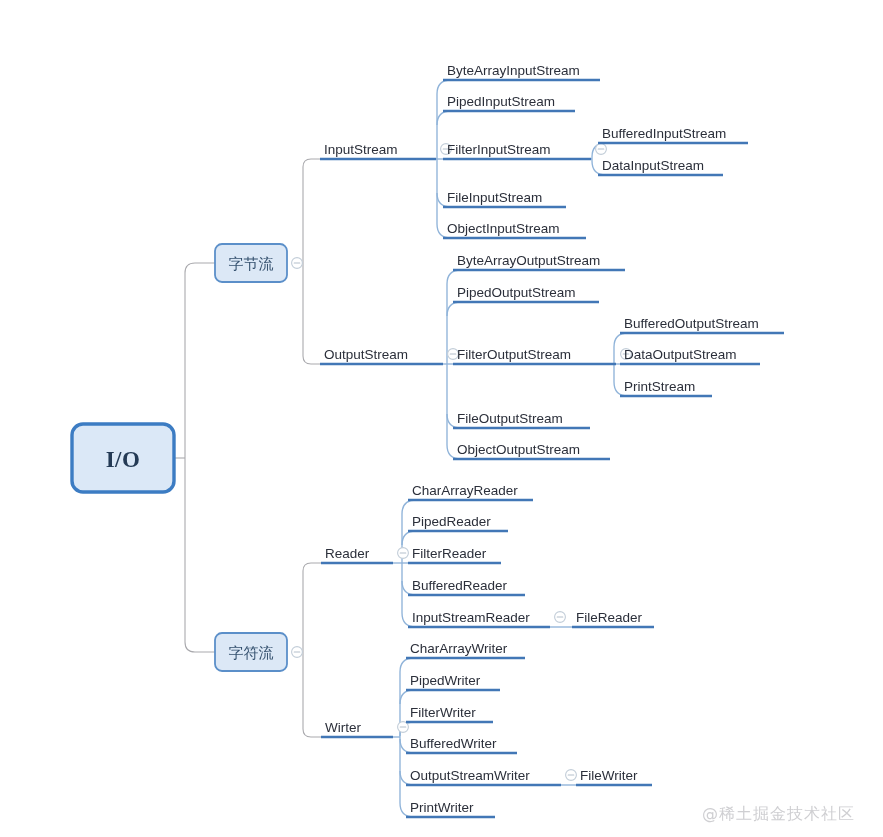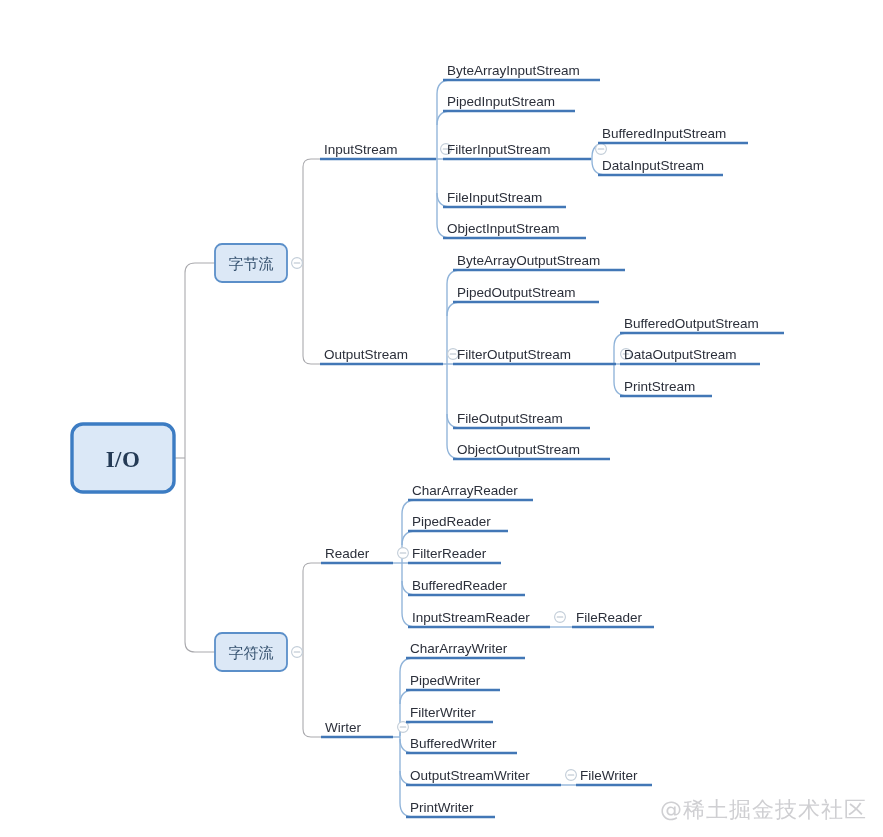--- a/index.html
+++ b/index.html
@@ -26,22 +26,22 @@
     font-family:"DejaVu Sans","Liberation Sans",sans-serif;
     text-anchor:middle;dominant-baseline:central;
   }
   .root-rect{fill:#dbe8f7;stroke:#3c7cc3;stroke-width:3.4;}
   .root-label{
     fill:#243a55;font-size:23px;font-weight:bold;
     font-family:"Liberation Serif","DejaVu Serif",serif;
     text-anchor:middle;dominant-baseline:central;letter-spacing:0.5px;
   }
   .watermark{
-    position:absolute;right:16px;bottom:12px;
-    font-size:22px;color:#cfcfd2;letter-spacing:1px;
+    position:absolute;right:28px;bottom:12px;
+    font-size:16px;color:#cfcfd2;letter-spacing:1px;
     font-family:"DejaVu Sans","Liberation Sans",sans-serif;
     user-select:none;white-space:nowrap;
   }
 </style>
 </head>
 <body>
 
 <svg id="canvas" viewBox="0 0 883 837" xmlns="http://www.w3.org/2000/svg">
   <g id="connectors">
       <path d="M 174 458 H 185" class="connector-faint"></path>

